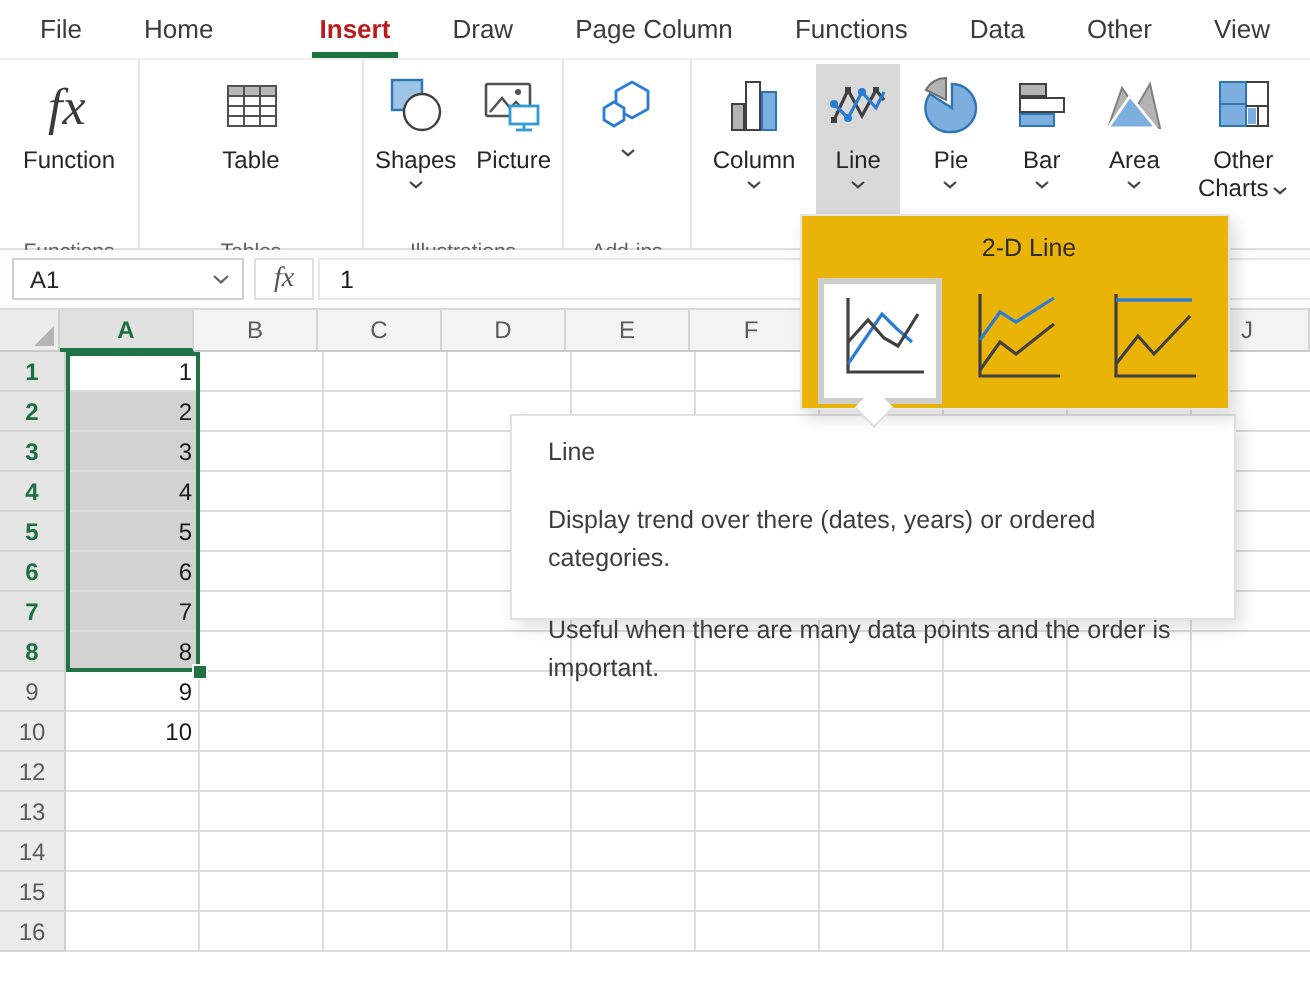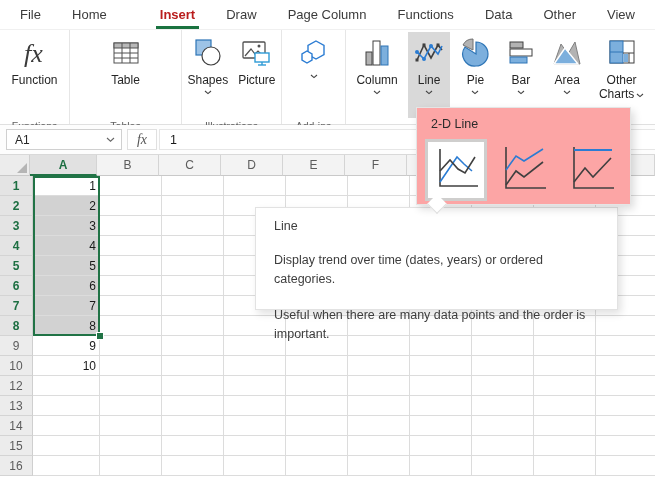--- a/index.html
+++ b/index.html
@@ -59,22 +59,22 @@
   .cell{box-sizing:border-box;border-right:1px solid #dcdcdc;border-bottom:1px solid #dcdcdc;background:#fff;
         font-size:12px;color:#1a1a1a;display:flex;align-items:center;justify-content:flex-end;
         padding-right:3px;flex:0 0 auto;}
   .cell.selfill{background:#d2d2d2;}
   .selbox{position:absolute;left:33px;top:21px;width:67px;height:160px;border:2px solid #217346;
           box-sizing:border-box;pointer-events:none;}
   .selhandle{position:absolute;left:96px;top:177px;width:6px;height:6px;background:#217346;border:1px solid #fff;
              box-sizing:content-box;}
 
   
-  .dropdown{position:absolute;left:416px;top:107px;width:215px;height:98px;background:#fca5a5;
-            border:1px solid #e5e5e5;box-shadow:3px 4px 8px rgba(0,0,0,0.14);box-sizing:border-box;z-index:40;}
+  .dropdown{position:absolute;left:400px;top:107px;width:215px;height:98px;background:#eab308;
+            border:1px solid #e5e5e5;box-shadow:3px 4px 8px rgba(0,0,0,0.14);box-sizing:border-box;z-index:40;text-align:center;}
   .dd-title{font-size:12.5px;color:#2b2b2b;padding:9px 0 0 14px;}
   .dd-opt{position:absolute;cursor:default;}
   .dd-opt.hover{border:3px solid #cfcecd;background:#fff;padding:3px;}
   .caret{position:absolute;left:430px;top:197px;width:13px;height:13px;background:#fff;
          border-right:1px solid #dedede;border-bottom:1px solid #dedede;transform:rotate(45deg);z-index:41;}
 
   
   .tooltip{position:absolute;left:255px;top:207px;width:363px;height:103px;background:#fff;
            border:1px solid #e2e2e2;box-shadow:3px 4px 8px rgba(0,0,0,0.12);box-sizing:border-box;
            z-index:39;padding:11px 18px;font-size:12.5px;color:#3d3d3d;}
@@ -524,17 +524,17 @@
         <path d="M5,3 V44 H45" fill="none" stroke="#404040" stroke-width="1.6"></path>
         <line x1="5" y1="6" x2="43" y2="6" stroke="#2b7cd3" stroke-width="1.8"></line>
         <polyline points="5,38 16,24 24,33 42,14" fill="none" stroke="#404040" stroke-width="1.6"></polyline>
       </svg>
     </div>
   </div>
   <div class="caret"></div>
 
   <div class="tooltip">
     <div class="tt-title">Line</div>
-    <div class="tt-body">Display trend over time (dates, years) or ordered categories.</div>
+    <div class="tt-body">Display trend over there (dates, years) or ordered categories.</div>
     <div class="tt-body">Useful when there are many data points and the order is important.</div>
   </div>
 
 </div>
 
 </body></html>

